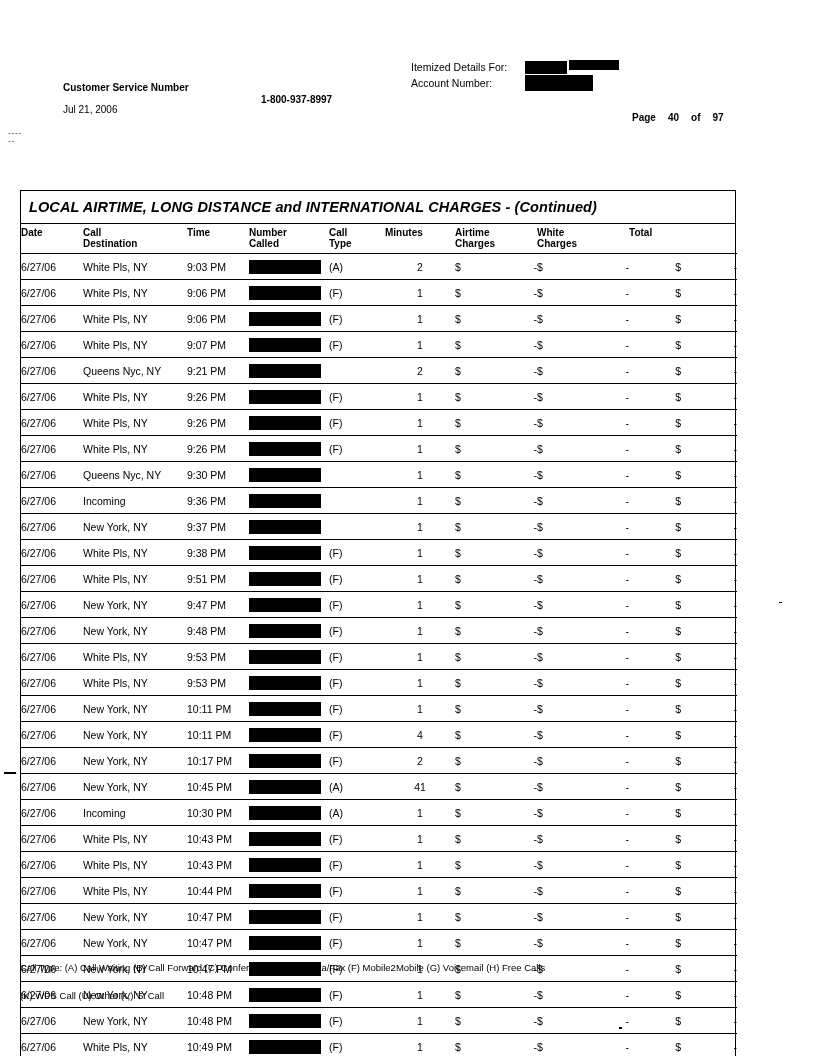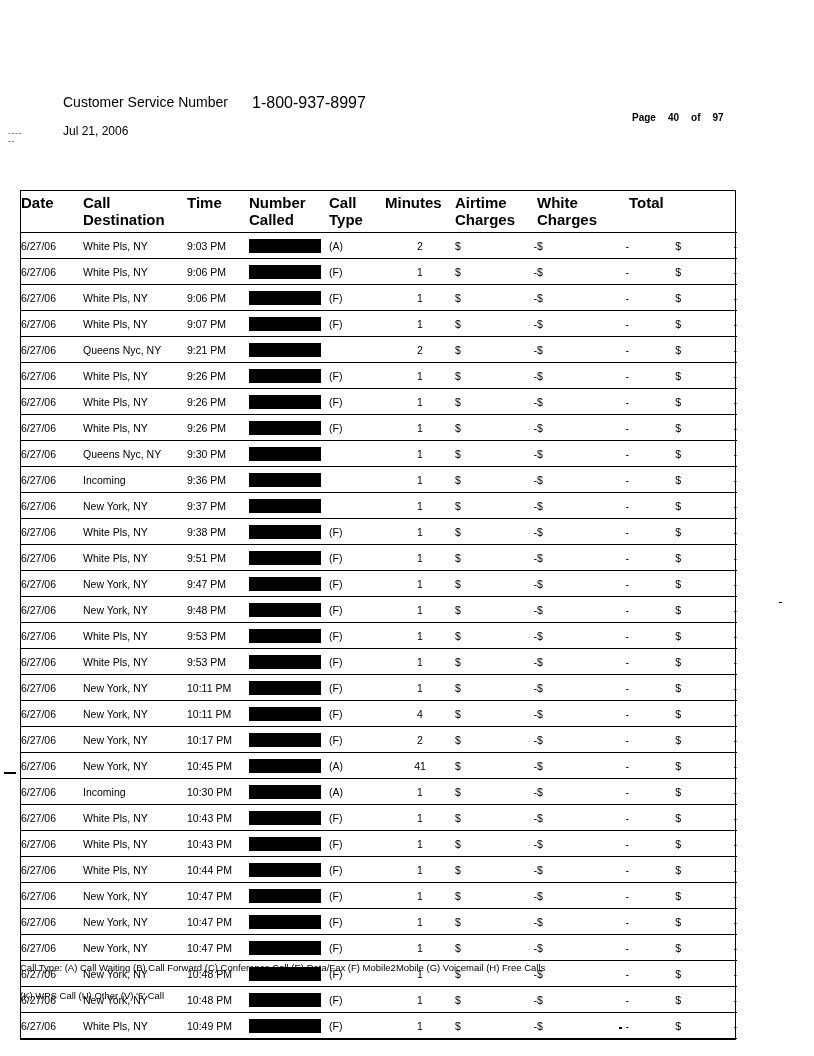--- a/index.html
+++ b/index.html
@@ -34,38 +34,38 @@
   .itemized-row { display: flex; align-items: center; white-space: nowrap; }
   .itemized-row .lbl { width: 112px; }
   .redact { background: #000000; display: inline-block; }
   .redact-a1 { width: 42px; height: 13px; margin-left: 2px; }
   .redact-a2 { width: 50px; height: 10px; margin-left: 2px; position: relative; top: -3px; }
   .redact-b { width: 68px; height: 16px; margin-left: 2px; }
 
   .csn {
     position: absolute;
     left: 63px;
+    top: 82px;
+    font-size: 10px;
+    font-weight: bold;
+    white-space: nowrap;
+  }
+  .csn-num {
+    position: absolute;
+    left: 261px;
     top: 94px;
-    font-size: 14px;
-    font-weight: normal;
+    font-size: 10px;
+    font-weight: bold;
     white-space: nowrap;
   }
-  .csn-num {
-    position: absolute;
-    left: 252px;
-    top: 94px;
-    font-size: 16px;
-    font-weight: normal;
-    white-space: nowrap;
-  }
   .stmt-date {
     position: absolute;
     left: 63px;
-    top: 124px;
-    font-size: 12px;
+    top: 104px;
+    font-size: 10px;
   }
   .page-num {
     position: absolute;
     left: 632px;
     top: 112px;
     font-size: 10px;
     white-space: nowrap;
     font-weight: bold;
   }
   .page-num span { margin-right: 12px; }
@@ -102,21 +102,21 @@
     padding: 8px 0 8px 8px;
     border-bottom: 1.2px solid #000;
     letter-spacing: 0.1px;
   }
   table.calls {
     border-collapse: collapse;
     width: 100%;
     table-layout: fixed;
   }
   table.calls th {
-    font-size: 15px;
+    font-size: 10px;
     font-weight: bold;
     text-align: left;
     vertical-align: top;
     padding: 3px 0 4px 0;
     border-bottom: 1.2px solid #000;
   }
   table.calls th .sub { display: block; }
   table.calls td {
     font-size: 10.5px;
     padding: 4px 0 4px 0;
@@ -175,33 +175,45 @@
   .mark { position: absolute; background: #000; }
   .mark-dot1 { left: 779px; top: 602px; width: 3px; height: 1px; }
   .mark-dot2 { left: 619px; top: 1027px; width: 3px; height: 2px; }
   .mark-dash { left: 4px; top: 772px; width: 12px; height: 1.5px; }
 </style>
 </head>
 <body>
 
 <div class="page">
 
+  <div class="itemized-block">
+    <div class="itemized-row">
+      <span class="lbl">Itemized Details For:</span>
+      <span class="redact redact-a1"></span>
+      <span class="redact redact-a2"></span>
+    </div>
+    <div class="itemized-row">
+      <span class="lbl">Account Number:</span>
+      <span class="redact redact-b"></span>
+    </div>
+  </div>
 
   <div class="csn">Customer Service Number</div>
   <div class="csn-num">1-800-937-8997</div>
   <div class="stmt-date">Jul 21, 2006</div>
 
   <div class="page-num">
     <span>Page</span><span>40</span><span>of</span><span>97</span>
   </div>
 
   <div class="tick-left">- - - -</div>
   <div class="tick-left2">- -</div>
 
   <div class="table-wrap">
+    <div class="tbl-title">LOCAL AIRTIME, LONG DISTANCE and INTERNATIONAL CHARGES  - (Continued)</div>
     <table class="calls">
       <colgroup>
         <col class="c-date">
           <col class="c-dest">
           <col class="c-time">
           <col class="c-numcalled">
         <col class="c-ctype">
           <col class="c-min">
           <col class="c-air-d">
           <col class="c-air-v">

